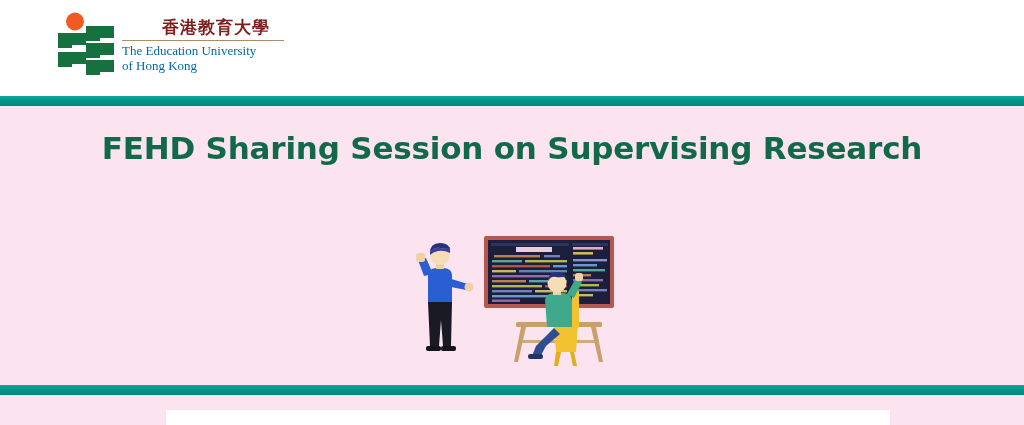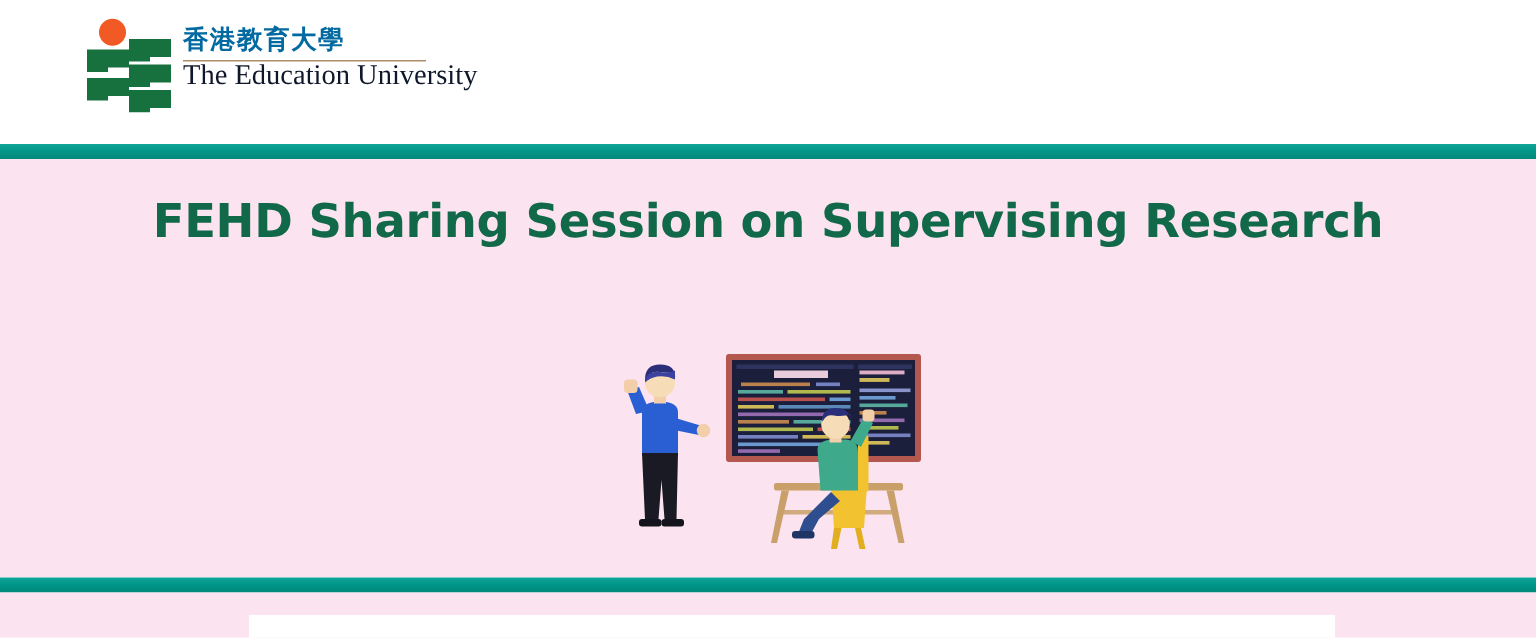--- a/index.html
+++ b/index.html
@@ -47,36 +47,37 @@
   }
 
   .logo-wordmark {
     margin-left: 8px;
     padding-top: 6px;
   }
   .wordmark-cn {
     font-family: "DejaVu Sans", sans-serif;
     font-size: 17px;
     font-weight: 700;
-    color: #0369a1;
+    color: #7f1d1d;
     letter-spacing: 1px;
     line-height: 20px;
     white-space: nowrap;
+    margin-left: 40px;
   }
   .wordmark-rule {
     width: 162px;
     height: 1px;
     background: #b08d6a;
     margin: 3px 0 2px 0;
   }
   .wordmark-en {
     font-family: "Liberation Serif", serif;
-    font-size: 19px;
+    font-size: 13px;
     font-weight: 400;
-    color: #0f172a;
+    color: #0369a1;
     line-height: 15px;
     white-space: nowrap;
   }
 
   
   .rule-teal {
     position: absolute;
     left: 0;
     width: 1024px;
     height: 10px;
@@ -158,20 +159,21 @@
           <path d="M34 15 L62 15 L62 27 L48 27 L48 30 L34 30 Z" fill="#17713f"></path>
           <path d="M34 32 L62 32 L62 44 L48 44 L48 47 L34 47 Z" fill="#17713f"></path>
           <path d="M34 49 L62 49 L62 61 L48 61 L48 64 L34 64 Z" fill="#17713f"></path>
         </svg>
       </div>
 
       <div class="logo-wordmark">
         <div class="wordmark-cn">香港教育大學</div>
         <div class="wordmark-rule"></div>
         <div class="wordmark-en">The Education University</div>
+        <div class="wordmark-en">of Hong Kong</div>
       </div>
 
     </div>
   </div>
 
   <div class="rule-teal rule-top"></div>
 
   <div class="body-band">
 
     <div class="poster-title">

